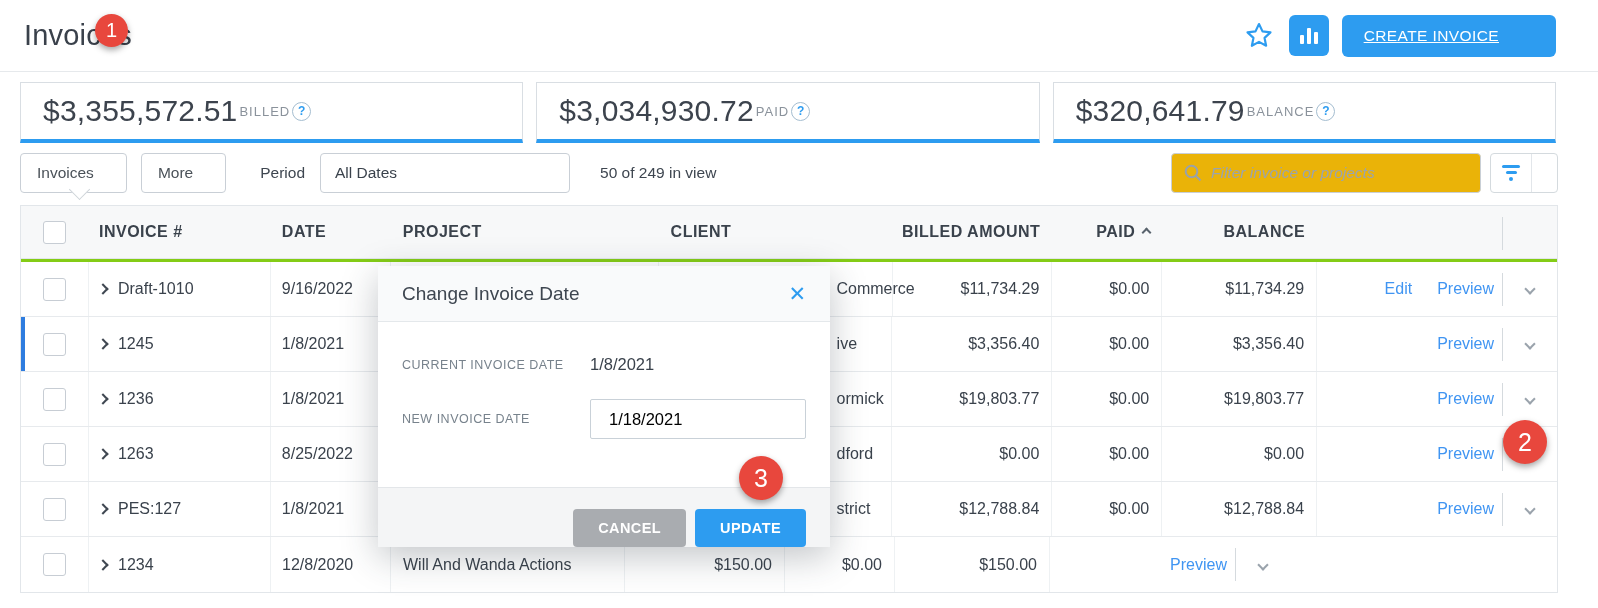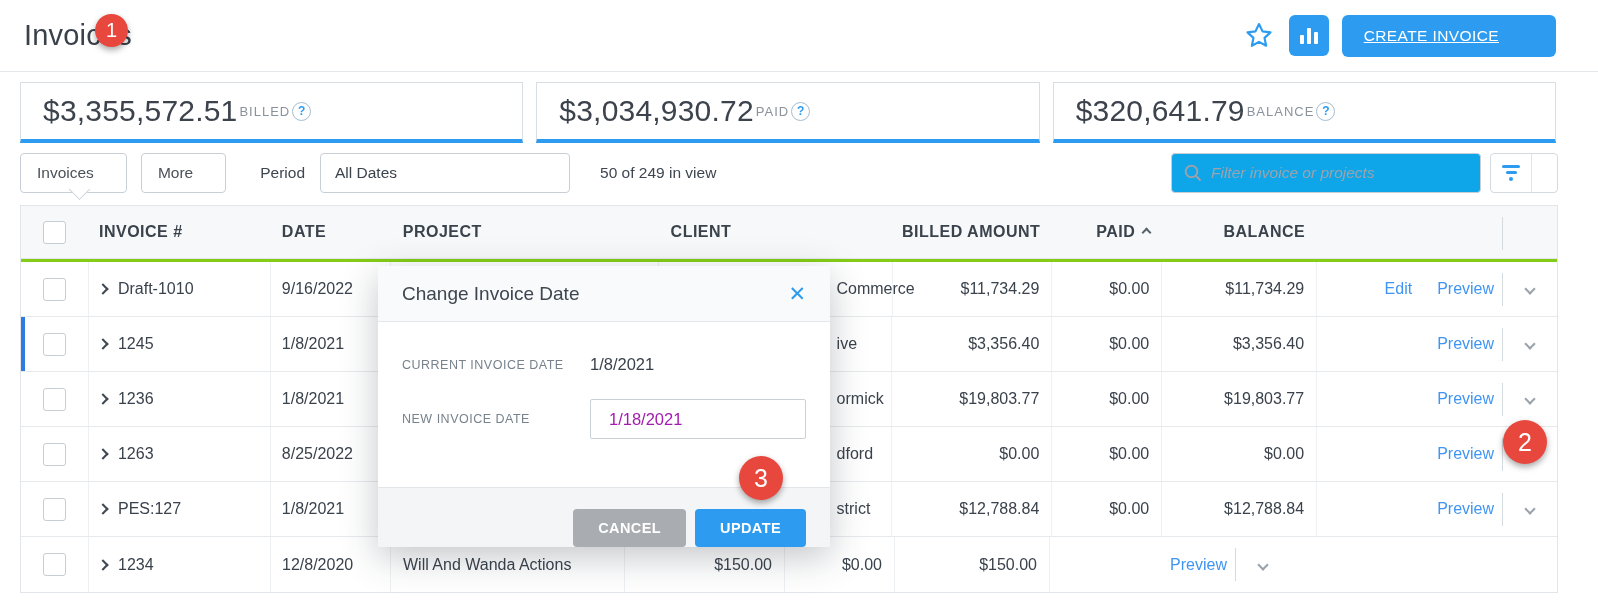--- a/index.html
+++ b/index.html
@@ -34,21 +34,21 @@
 
   
   .toolbar { margin:9px 40px 0 20px; height:41px; display:flex; align-items:center; position:relative; }
   .tb-btn { height:40px; background:#fff; border:1px solid #c9cfd6; border-radius:4px; font-family:inherit; font-size:15.5px; color:#4a5158; display:flex; align-items:center; gap:10px; padding:0 16px; cursor:pointer; }
   .tb-more { margin-left:14px; }
   .period-label { margin-left:34px; font-size:15.5px; color:#3e4650; }
   .period-select { margin-left:15px; width:250px; height:40px; border:1px solid #c9cfd6; border-radius:4px; background:#fff; display:flex; align-items:center; padding:0 14px; font-size:15.5px; color:#3a424c; cursor:pointer; }
   .period-select .chev-sm { margin-left:auto; }
   .count-text { margin-left:30px; font-size:15.5px; color:#3e4650; }
   .filter-wrap { margin-left:auto; display:flex; align-items:center; gap:9px; }
-  .filter-input-box { width:310px; height:40px; border:1px solid #c9cfd6; border-radius:4px; background:#0ea5e9; display:flex; align-items:center; padding:0 12px; gap:9px; }
+  .filter-input-box { width:310px; height:40px; border:1px solid #c9cfd6; border-radius:4px; background:#eab308; display:flex; align-items:center; padding:0 12px; gap:9px; }
   .filter-input-box input { border:none; outline:none; flex:1; font-family:inherit; font-size:15.5px; color:#3a424c; background:transparent; }
   .filter-input-box input::placeholder { font-style:italic; color:#9ba4ad; }
   .split-btn { height:40px; width:68px; border:1px solid #d4dade; border-radius:4px; background:#fff; display:flex; align-items:stretch; overflow:hidden; }
   .split-main { flex:1; display:flex; flex-direction:column; align-items:center; justify-content:center; gap:3px; border-right:1px solid #e2e6ea; cursor:pointer; }
   .split-main i { display:block; height:3px; background:#2d9cf0; border-radius:2px; }
   .f1{width:18px;} .f2{width:11px;} .f3{width:4px;height:4px !important;}
   .split-chev { width:25px; display:flex; align-items:center; justify-content:center; cursor:pointer; }
   .split-chev .chev-sm { border-color:#b6bec6; top:-1px; }
   .popover-arrow { position:absolute; left:52px; top:30px; width:15px; height:15px; background:#fff; border-right:1px solid #ced4d9; border-bottom:1px solid #ced4d9; transform:rotate(45deg); }
 
@@ -82,21 +82,21 @@
   
   .modal { position:absolute; left:378px; top:266px; width:452px; background:#fff; z-index:10; box-shadow:0 10px 34px rgba(40,50,60,.28); }
   .modal-header { height:56px; background:#f9fafb; border-bottom:1px solid #e4e8eb; display:flex; align-items:center; padding:0 24px; }
   .modal-title { font-size:19px; color:#3e4650; }
   .modal-close { margin-left:auto; color:#2d9cf0; font-size:21px; line-height:1; cursor:pointer; background:none; border:none; font-family:inherit; }
   .modal-row { display:flex; align-items:center; margin:0 24px; }
   .mr1 { margin-top:33px; }
   .mr2 { margin-top:25px; }
   .modal-label { width:188px; font-size:12.5px; font-weight:500; color:#77828c; letter-spacing:.5px; }
   .modal-value { font-size:16.5px; color:#3a424c; }
-  .modal-input { width:216px; height:40px; border:1px solid #c9d1d8; border-radius:2px; padding-left:18px; font-family:inherit; font-size:16.5px; color:#a21caf; outline:none; }
+  .modal-input { width:216px; height:40px; border:1px solid #c9d1d8; border-radius:2px; padding-left:18px; font-family:inherit; font-size:16.5px; color:#000000; outline:none; }
   .modal-footer { margin-top:48px; height:60px; background:#f4f5f6; border-top:1px solid #e3e6e9; display:flex; align-items:flex-end; justify-content:flex-end; gap:9px; padding:0 24px; }
   .btn-cancel { height:38px; padding:0 25px; border:none; border-radius:4px; background:#a9acb0; color:#fff; font-family:inherit; font-size:14.5px; font-weight:600; letter-spacing:.4px; cursor:pointer; }
   .btn-update { height:38px; padding:0 25px; border:none; border-radius:4px; background:#2d9cf0; color:#fff; font-family:inherit; font-size:14.5px; font-weight:600; letter-spacing:.4px; cursor:pointer; }
 
   
   .ann-badge { position:absolute; border-radius:50%; background:#e8473d; color:#fff; display:flex; align-items:center; justify-content:center; box-shadow:0 3px 6px rgba(0,0,0,.35); z-index:30; }
   #badge1 { left:95px;  top:14px;  width:33px; height:33px; font-size:20px; }
   #badge2 { left:1503px; top:420px; width:44px; height:44px; font-size:25px; }
   #badge3 { left:739px;  top:456px; width:44px; height:44px; font-size:25px; }
 </style>

